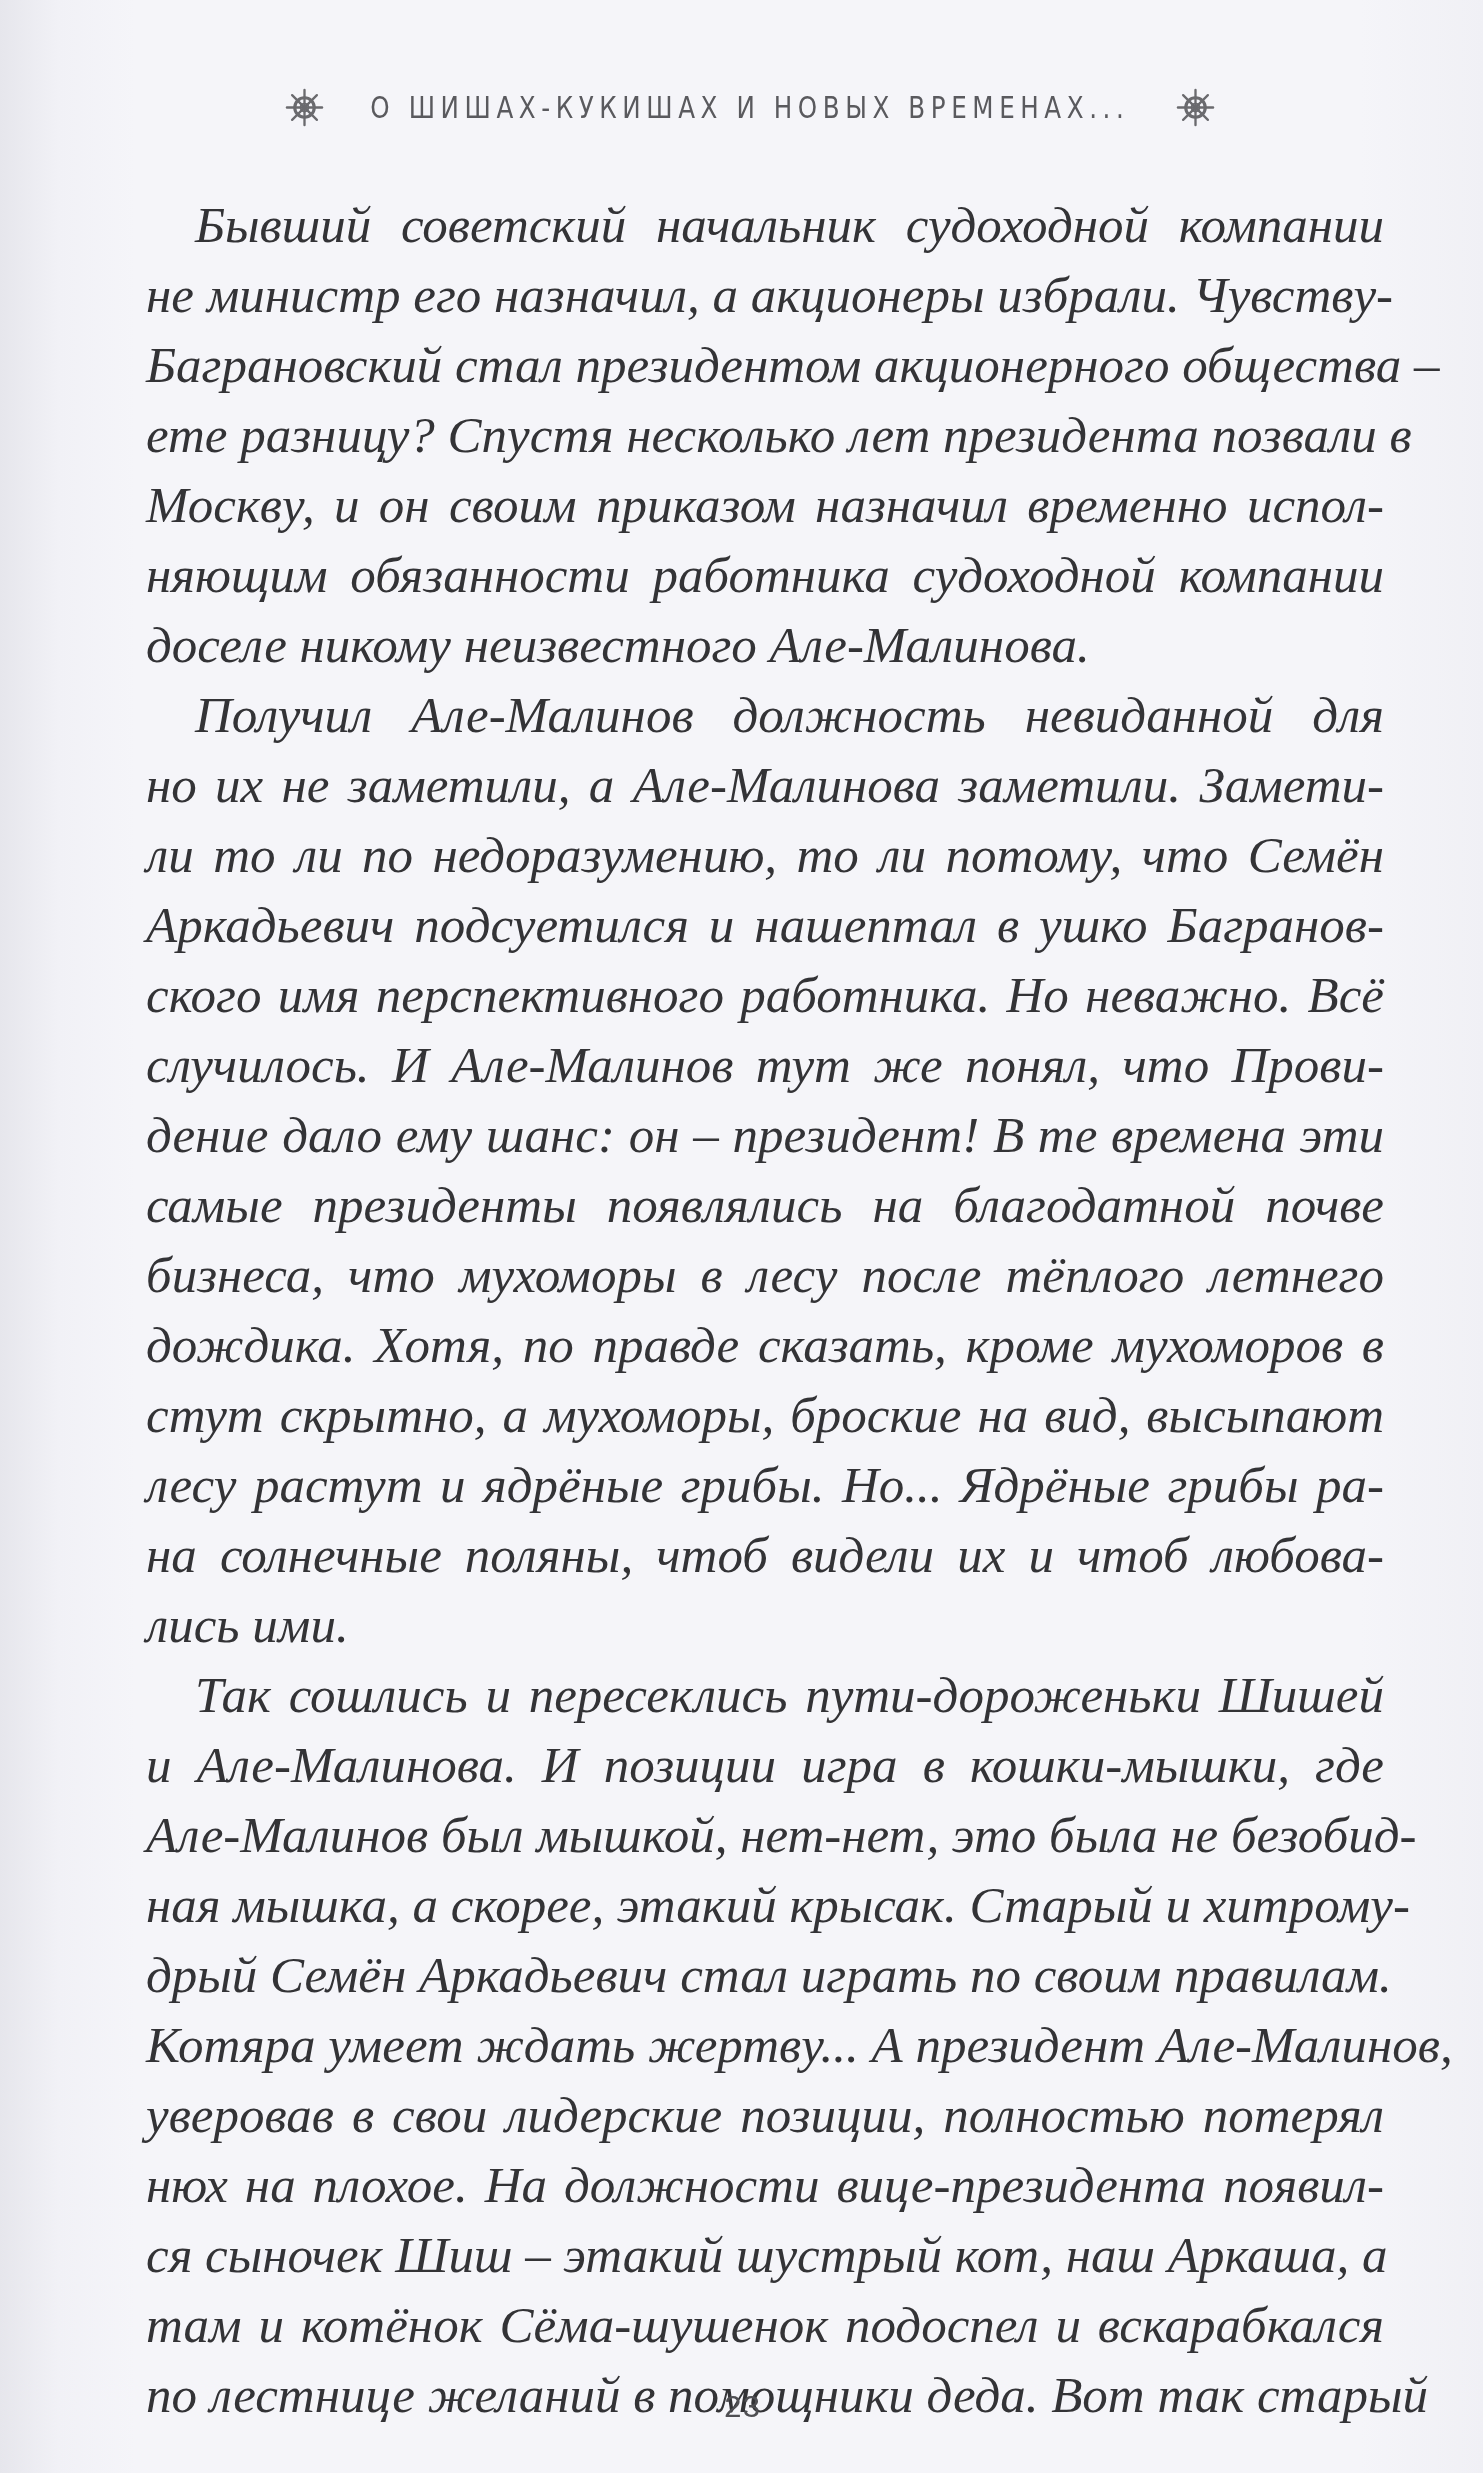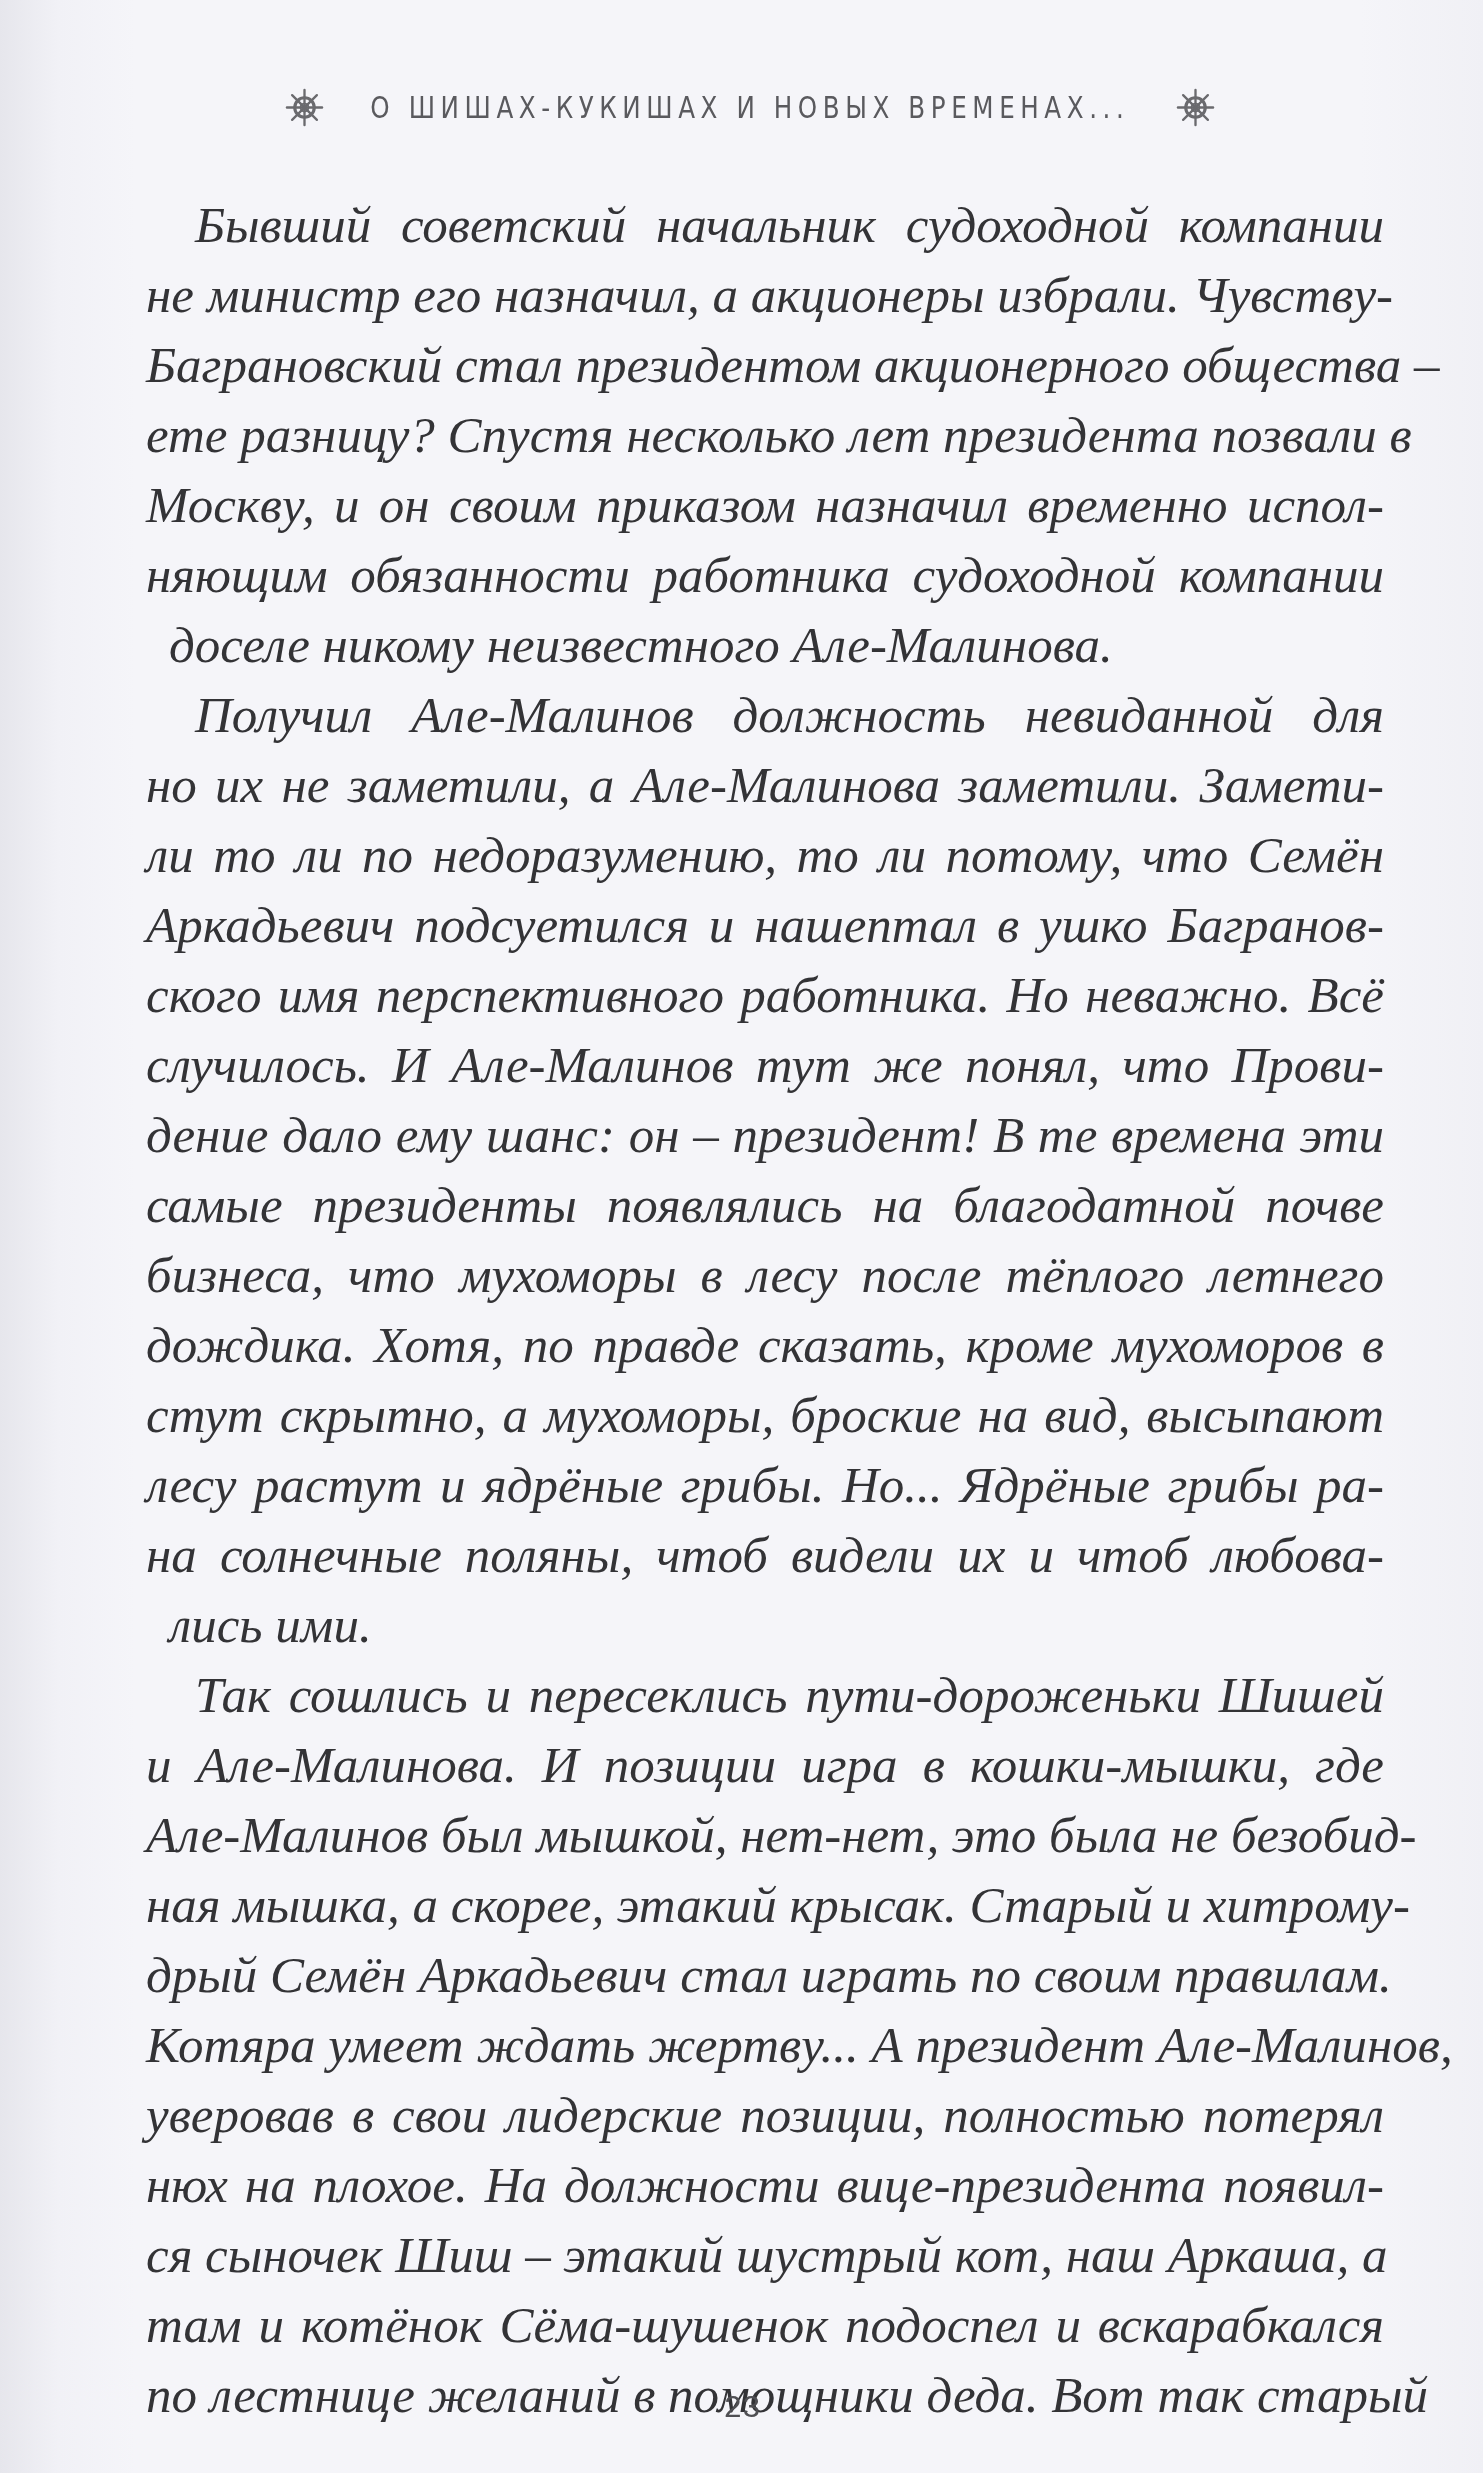--- a/index.html
+++ b/index.html
@@ -70,21 +70,20 @@
       text-align-last: justify;
       white-space: nowrap;
       height: 70px;
       overflow: visible;
     }
     .body-text .line.indent {
       padding-left: 49px;
     }
     .body-text .line.last {
       text-align-last: left;
-      margin-left: 23px;
     }
     .page-number {
       position: absolute;
       left: 0;
       top: 2391px;
       width: 100%;
       text-align: center;
       font-family: Liberation Mono, monospace;
       font-size: 31px;
       color: #4f4f53;

